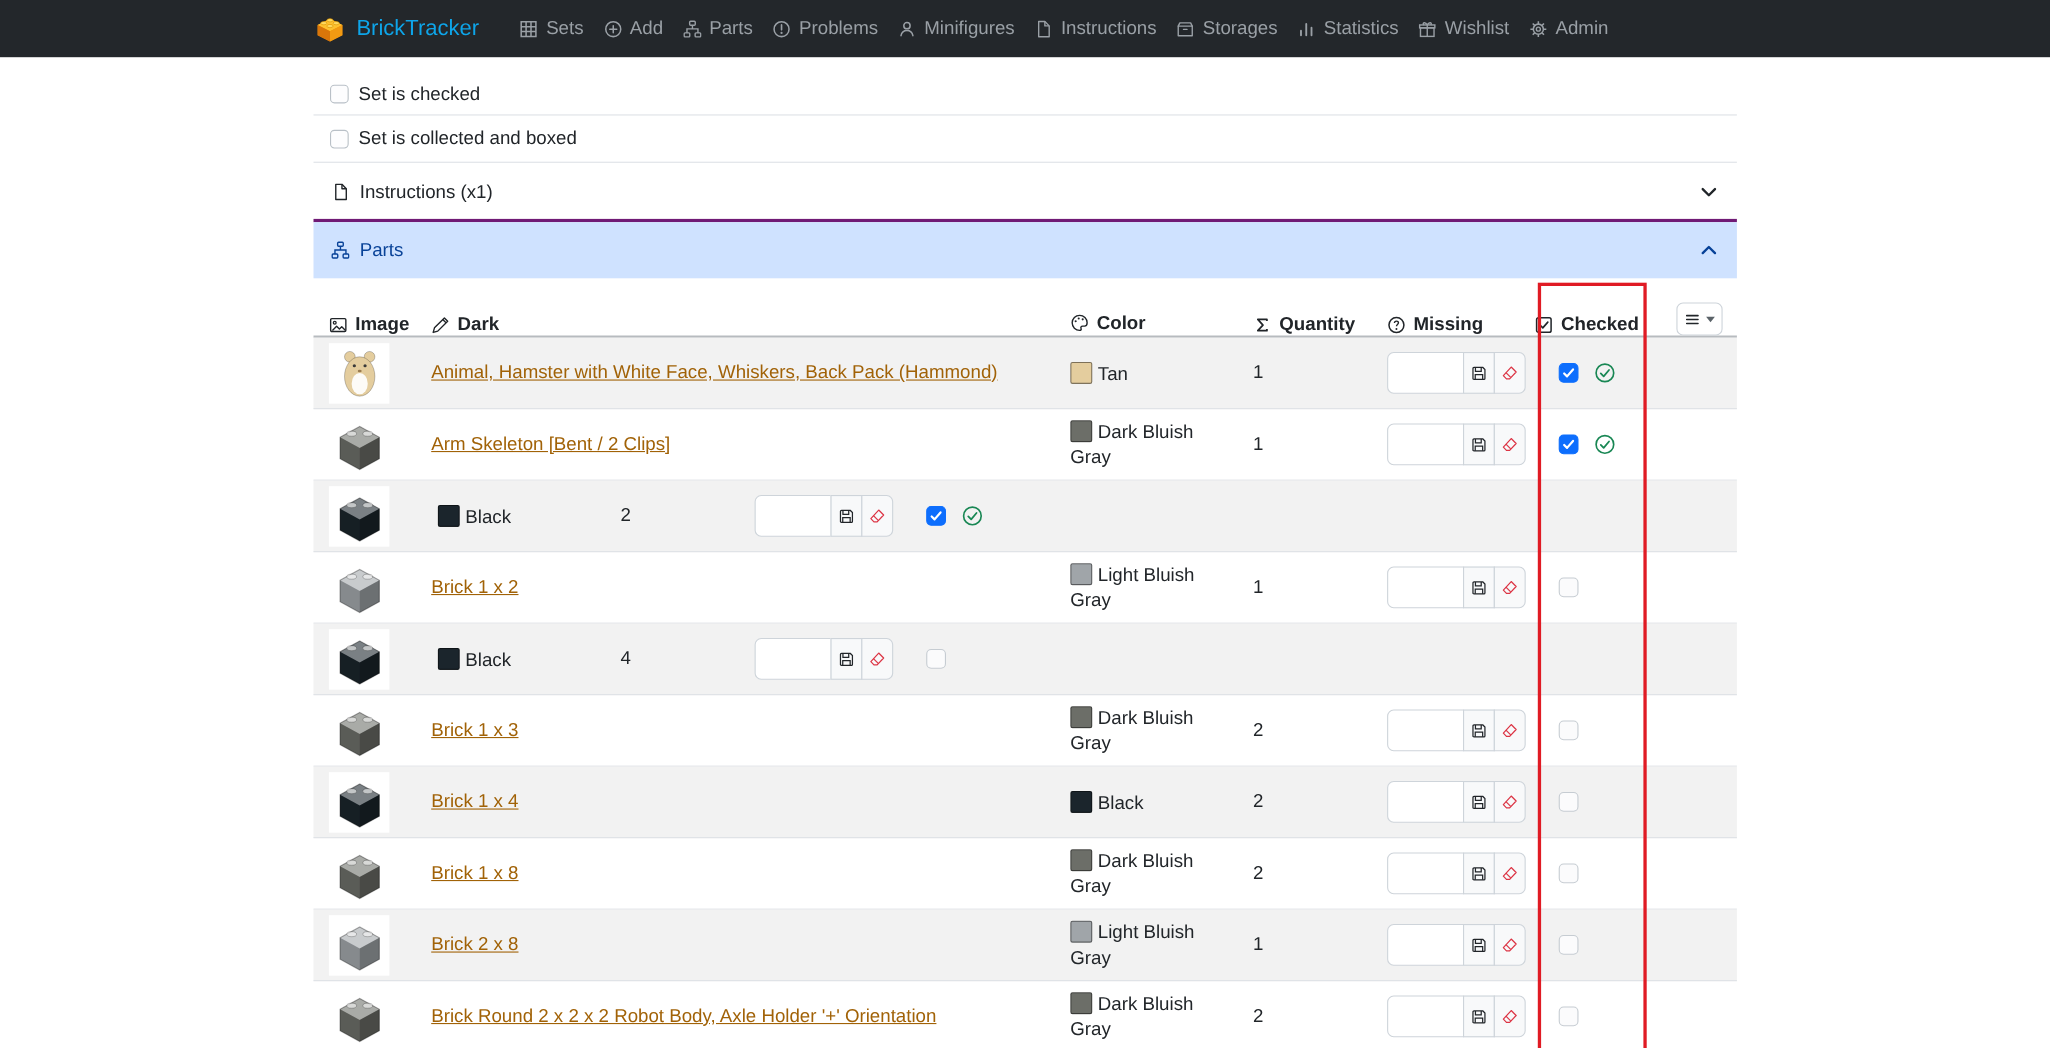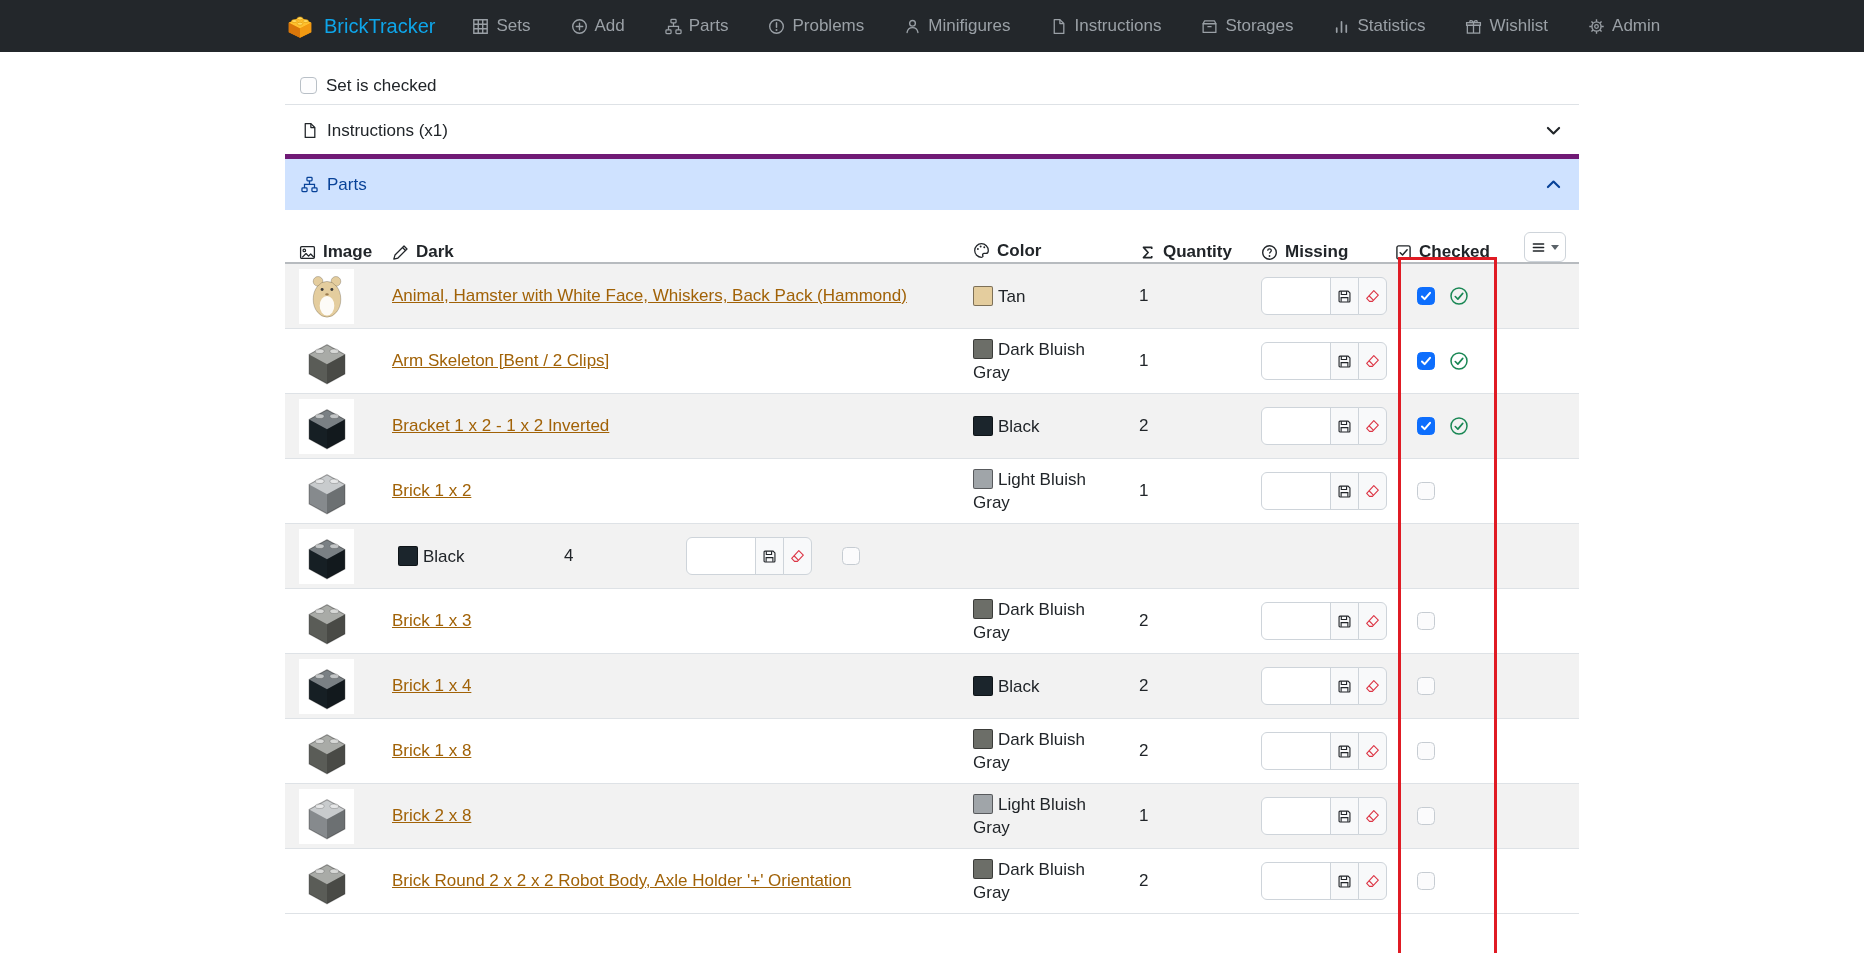--- a/index.html
+++ b/index.html
@@ -19,21 +19,21 @@
     display:flex; align-items:stretch;
   }
   .nav-inner {
     width:1294px; margin:0 auto; display:flex; align-items:center;
   }
   .brand {
     display:flex; align-items:center; gap:9px;
     color:#0ea5e9; font-size:20px; font-weight:500;
     text-decoration:none; cursor:pointer;
   }
-  .nav-menu { display:flex; align-items:center; gap:40px; margin-left:37px; }
+  .nav-menu { display:flex; align-items:center; gap:18px; margin-left:37px; }
   .nav-item {
     display:flex; align-items:center; gap:7px;
     color:#9aa0a6; text-decoration:none; cursor:pointer; font-size:17px;
   }
   .nav-item .ic { color:#9aa0a6; }
 
   
   .content { width:1294px; margin:15px auto; position:relative; height:901px; }
 
   .opt-row {
@@ -42,21 +42,21 @@
   }
   .opt-row.r1 { height:38px; }
   .opt-row.r2 { height:43px; }
   .bs-checkbox {
     width:17px; height:17px; border:1px solid #b9c0c7; border-radius:4px;
     background:#fdfdfe; flex:0 0 auto; cursor:pointer; position:relative;
   }
 
   .acc-header {
     height:52px; display:flex; align-items:center; gap:9px;
-    padding:0 16px; cursor:pointer; border-bottom:5px solid #701a75;
+    padding:0 16px; cursor:pointer; border-bottom:3px solid #701a75;
   }
   .acc-header.parts {
     height:51px; border-bottom:none;
     background:var(--parts-header-bg, #cfe2ff);
     color:var(--parts-header-text, #084298);
   }
   .acc-header .chev { margin-left:auto; width:19px; height:19px; }
   .acc-header.parts .ic, .acc-header.parts .chev { color:var(--parts-header-text, #084298); }
 
   
@@ -340,20 +340,24 @@
 </div>
   </div>
 </nav>
 
 <div class="content">
 
   <div class="opt-row r1">
     <span class="bs-checkbox"></span>
     <span>Set is checked</span>
   </div>
+  <div class="opt-row r2">
+    <span class="bs-checkbox"></span>
+    <span>Set is collected and boxed</span>
+  </div>
 
   <div style="height:2px"></div>
 
   <div class="acc-header">
     <svg class="ic">
         <use href="#i-journal"></use>
       </svg>
     <span>Instructions (x1)</span>
     <svg class="chev">
         <use href="#i-chevron-down"></use>
@@ -509,23 +513,20 @@
   </div>
 
   <div class="trow is-checked">
     <div class="cell c-image">
       <span class="thumb">
         <svg style="color: rgb(27, 37, 44);">
               <use href="#i-brick"></use>
             </svg>
       </span>
     </div>
-    <div class="cell c-name">
-      <a class="part-link">Bracket 1 x 2 - 1 x 2 Inverted</a>
-    </div>
     <div class="cell c-color">
       <span class="swatch" style="background: rgb(27, 37, 44);"></span><span class="color-name">Black</span>
     </div>
     <div class="cell c-qty">
       <span>2</span>
     </div>
     <div class="cell c-missing">
       <div class="input-group">
         <input class="missing-input" type="text" style="">
         <button class="igbtn save">

